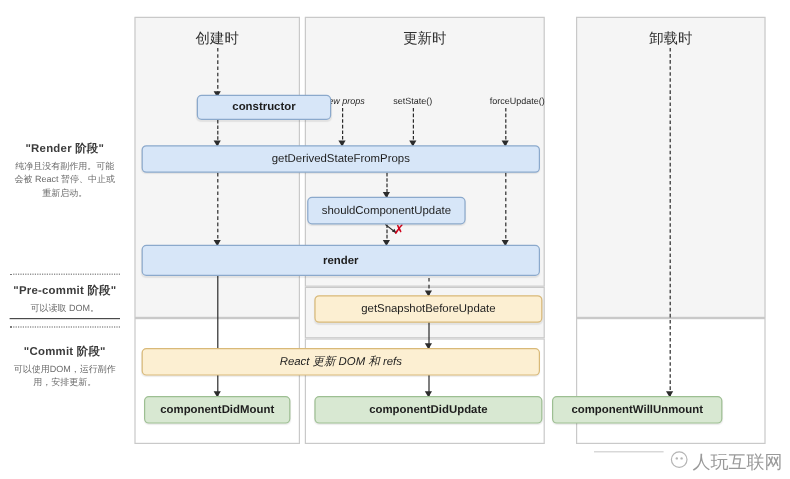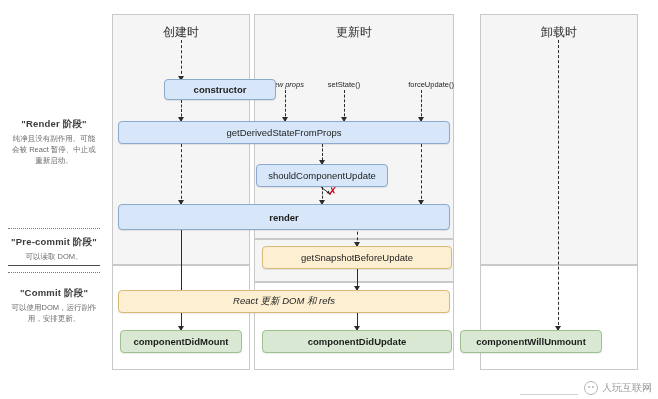--- a/index.html
+++ b/index.html
@@ -86,22 +86,22 @@
   }
   .redx{
     position:absolute;color:#d0021b;font-size:11px;font-weight:700;
     font-family:"DejaVu Sans",sans-serif;line-height:1;
   }
   .mini-arrow{position:absolute;}
 
   
   .footer{
     position:absolute;right:6px;bottom:4px;
-    display:flex;align-items:flex-end;gap:4px;
-    color:#9a9a9a;font-size:10px;
+    display:flex;align-items:flex-start;gap:4px;
+    color:#9a9a9a;font-size:15px;
   }
   .footer .rule{
     width:58px;height:0;border-top:1px solid #cfcfcf;margin-right:2px;
   }
   .footer .badge{
     width:12px;height:12px;border-radius:50%;
     border:1px solid #b5b5b5;display:inline-block;position:relative;
   }
   .footer .badge::before{
     content:"";position:absolute;left:3px;top:4px;width:2px;height:2px;

